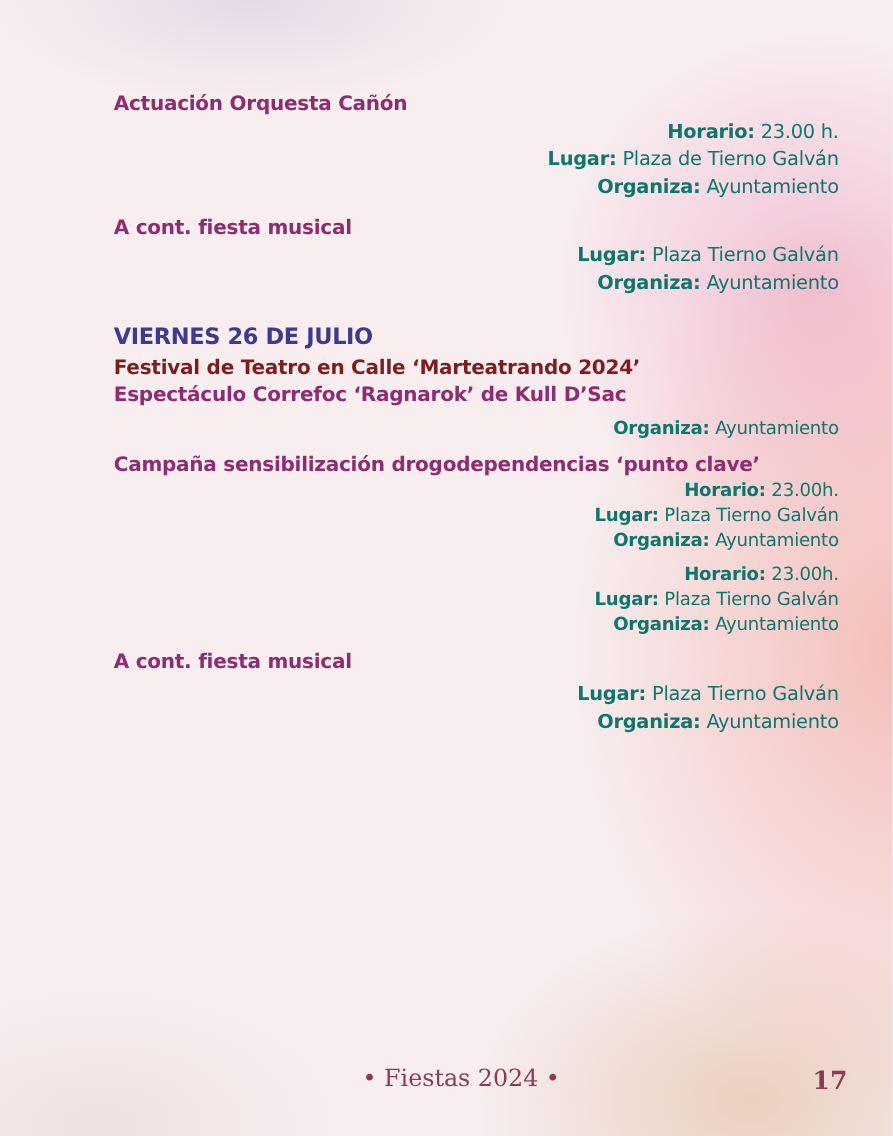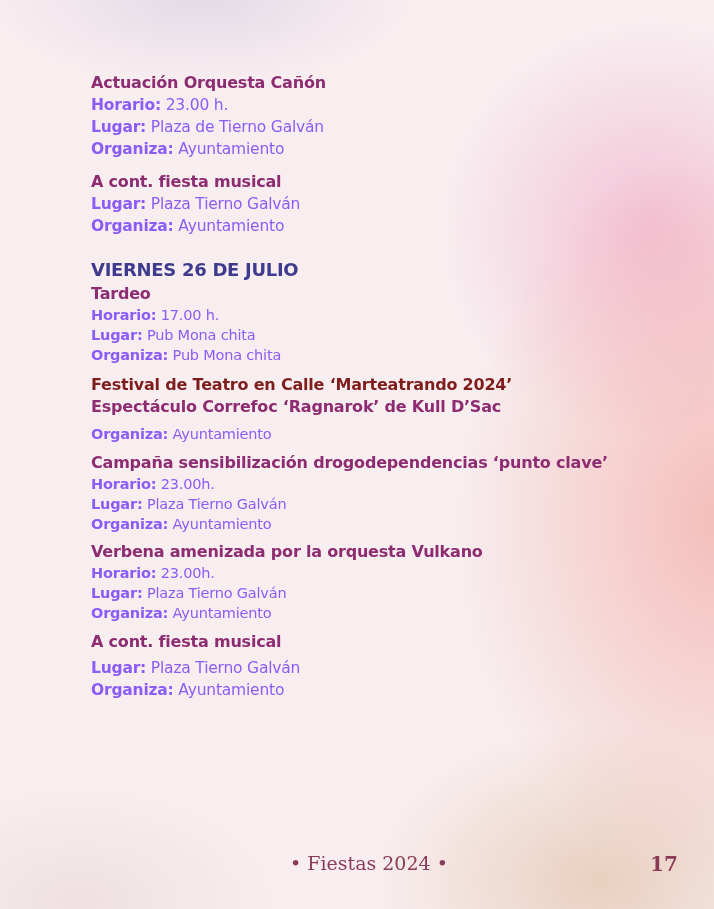--- a/index.html
+++ b/index.html
@@ -11,21 +11,21 @@
       radial-gradient(ellipse 300px 300px at 650px 230px, rgba(235,140,180,0.45), rgba(235,140,180,0) 70%),
       radial-gradient(ellipse 320px 220px at 600px 880px, rgba(215,170,130,0.45), rgba(215,170,130,0) 70%),
       radial-gradient(ellipse 300px 120px at 200px 0px, rgba(215,205,225,0.6), rgba(215,205,225,0) 70%),
       radial-gradient(ellipse 280px 160px at 80px 900px, rgba(225,205,200,0.4), rgba(225,205,200,0) 70%),
       #f8eef0;
   }
   .content { position:absolute; left:91px; top:72px; width:580px; }
   .block { margin-bottom:11px; }
   .title { font-weight:bold; font-size:16px; color:#8e2c72; line-height:22px; letter-spacing:-0.2px; }
   .title.orange { color:#7f1d1d; }
-  .line { font-size:15.5px; color:#8b5cf6; line-height:22px; letter-spacing:-0.2px; }
+  .line { font-size:15.5px; color:#0f766e; line-height:22px; letter-spacing:-0.2px;text-align:right; }
   .line.tight { font-size:14.5px; line-height:20px; }
   .label { font-weight:bold; }
   .day { font-weight:bold; font-size:18px; color:#3e3b8e; line-height:26px; margin-top:20px; letter-spacing:-0.3px; }
   .footer { position:absolute; top:852px; left:0; width:714px; font-family:"DejaVu Serif", serif; color:#8b3a58; }
   .footer-center { position:absolute; left:290px; font-size:19px; }
   .page-num { position:absolute; left:650px; font-size:20px; font-weight:bold; }
 </style>
 </head>
 <body>
 
@@ -39,42 +39,35 @@
   </div>
 
   <div class="block">
     <div class="title">A cont. fiesta musical</div>
     <div class="line"><span class="label">Lugar:</span> <span>Plaza Tierno Galván</span></div>
     <div class="line"><span class="label">Organiza:</span> <span>Ayuntamiento</span></div>
   </div>
 
   <div class="day">VIERNES 26 DE JULIO</div>
 
-  <div class="block" style="margin-bottom:9px;">
-    <div class="title">Tardeo</div>
-    <div class="line tight"><span class="label">Horario:</span> <span>17.00 h.</span></div>
-    <div class="line tight"><span class="label">Lugar:</span> <span>Pub Mona chita</span></div>
-    <div class="line tight"><span class="label">Organiza:</span> <span>Pub Mona chita</span></div>
-  </div>
 
   <div class="block" style="margin-bottom:8px;">
     <div class="title orange">Festival de Teatro en Calle ‘Marteatrando 2024’</div>
     <div class="title" style="margin-bottom:6px;">Espectáculo Correfoc ‘Ragnarok’ de Kull D’Sac</div>
     <div class="line tight"><span class="label">Organiza:</span> <span>Ayuntamiento</span></div>
   </div>
 
   <div class="block" style="margin-bottom:7px;">
     <div class="title">Campaña sensibilización drogodependencias ‘punto clave’</div>
     <div class="line tight"><span class="label">Horario:</span> <span>23.00h.</span></div>
     <div class="line tight"><span class="label">Lugar:</span> <span>Plaza Tierno Galván</span></div>
     <div class="line tight"><span class="label">Organiza:</span> <span>Ayuntamiento</span></div>
   </div>
 
   <div class="block" style="margin-bottom:8px;">
-    <div class="title">Verbena amenizada por la orquesta Vulkano</div>
     <div class="line tight"><span class="label">Horario:</span> <span>23.00h.</span></div>
     <div class="line tight"><span class="label">Lugar:</span> <span>Plaza Tierno Galván</span></div>
     <div class="line tight"><span class="label">Organiza:</span> <span>Ayuntamiento</span></div>
   </div>
 
   <div class="block">
     <div class="title" style="margin-bottom:4px;">A cont. fiesta musical</div>
     <div class="line"><span class="label">Lugar:</span> <span>Plaza Tierno Galván</span></div>
     <div class="line"><span class="label">Organiza:</span> <span>Ayuntamiento</span></div>
   </div>

